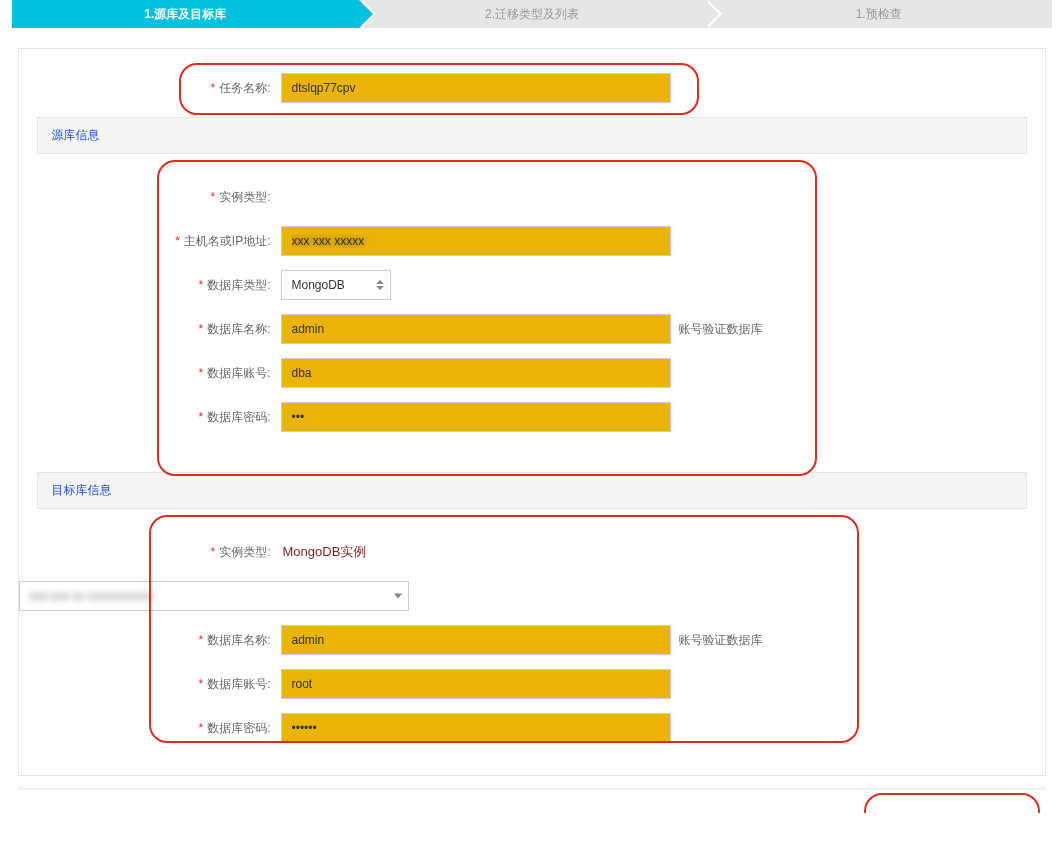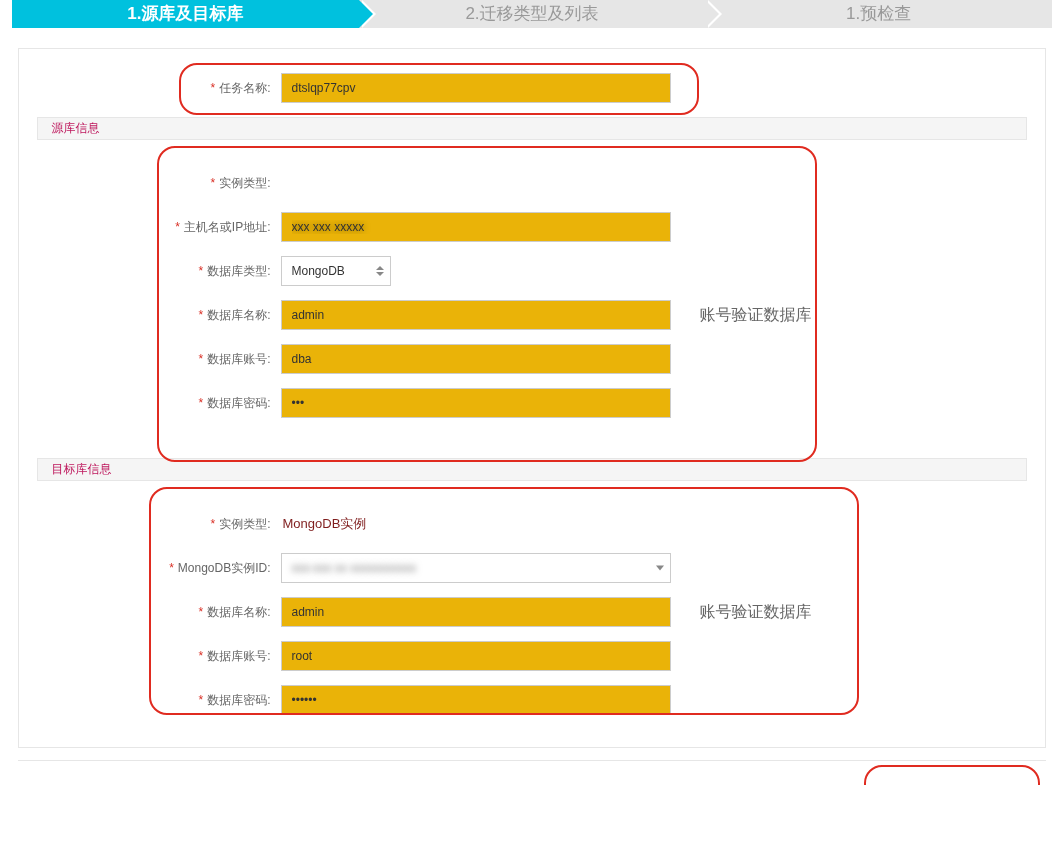--- a/index.html
+++ b/index.html
@@ -12,21 +12,21 @@
     width: 1063px;
   }
 
   
   .steps { display: flex; height: 28px; width: 1040px; margin: 0 0 20px 12px; }
   .step {
     position: relative;
     flex: 1;
     background: #e6e6e6;
     color: #999;
-    font-size: 17px;
+    font-size: 12px;
     line-height: 28px;
     text-align: center;
   }
   .step.active { background: #00c1de; color: #fff; font-weight: bold; }
   .step::after {
     content: "";
     position: absolute;
     right: -14px; top: 0;
     border-top: 14px solid transparent;
     border-bottom: 14px solid transparent;
@@ -45,23 +45,23 @@
   .step.active::after { border-left-color: #00c1de; }
   .step:last-child::after,
   .step:last-child::before { display: none; }
 
   
   .panel { border: 1px solid #e6e6e6; width: 1028px; margin: 0 auto 12px auto; }
 
   .section-header {
     background: #f5f5f5;
     border: 1px solid #e6e6e6;
-    padding: 2px 14px;
-    font-size: 12px;
-    color: #be185d;
+    padding: 9px 14px;
+    font-size: 12px;
+    color: #1d4ed8;
     margin: 8px 18px 0 18px;
   }
 
   
   .form { padding: 18px 15px 18px 0; }
   .row {
     display: flex;
     align-items: center;
     margin: 0 0 14px 0;
     min-height: 30px;
@@ -69,21 +69,21 @@
   .row .lbl {
     width: 262px;
     text-align: right;
     padding-right: 10px;
     color: #666;
     font-size: 12px;
     white-space: nowrap;
   }
   .row .lbl .req { color: #d93026; margin-right: 4px; }
   .row .ctl { display: flex; align-items: center; }
-  .row .hint { margin-left: 29px; color: #666; font-size: 16px; }
+  .row .hint { margin-left: 8px; color: #666; font-size: 12px; }
 
   input[type=text], input[type=password] {
     height: 30px;
     border: 1px solid #ccc;
     padding: 0 10px;
     font-size: 12px;
     color: #333;
     background: #eab308;
   }
   .w-390 { width: 390px; }
@@ -232,21 +232,20 @@
   <div class="form hl-wrap" style="padding-top:28px;">
 
     <div class="row">
       <div class="lbl"><span class="req">*</span><span>实例类型:</span></div>
       <div class="ctl">
         <span class="static-value">MongoDB实例</span>
       </div>
     </div>
 
     <div class="row">
-      <div class="lbl"><span class="req">*</span><span>MongoDB实例ID:</span></div>
       <div class="ctl">
         <div class="select w-390">
           <span class="blur">xxx-xxx xx xxxxxxxxxxx</span>
           <span class="caret"></span>
         </div>
       </div>
     </div>
 
     <div class="row">
       <div class="lbl"><span class="req">*</span><span>数据库名称:</span></div>

